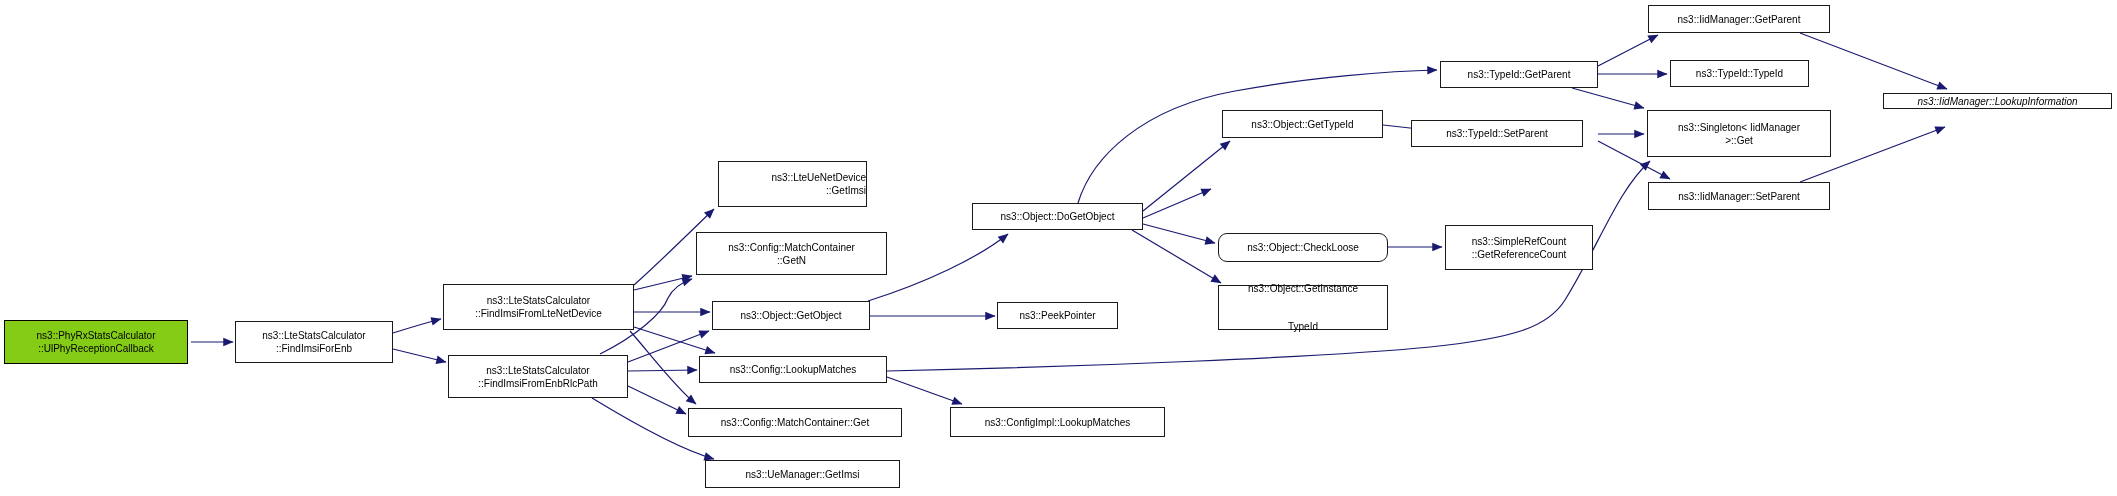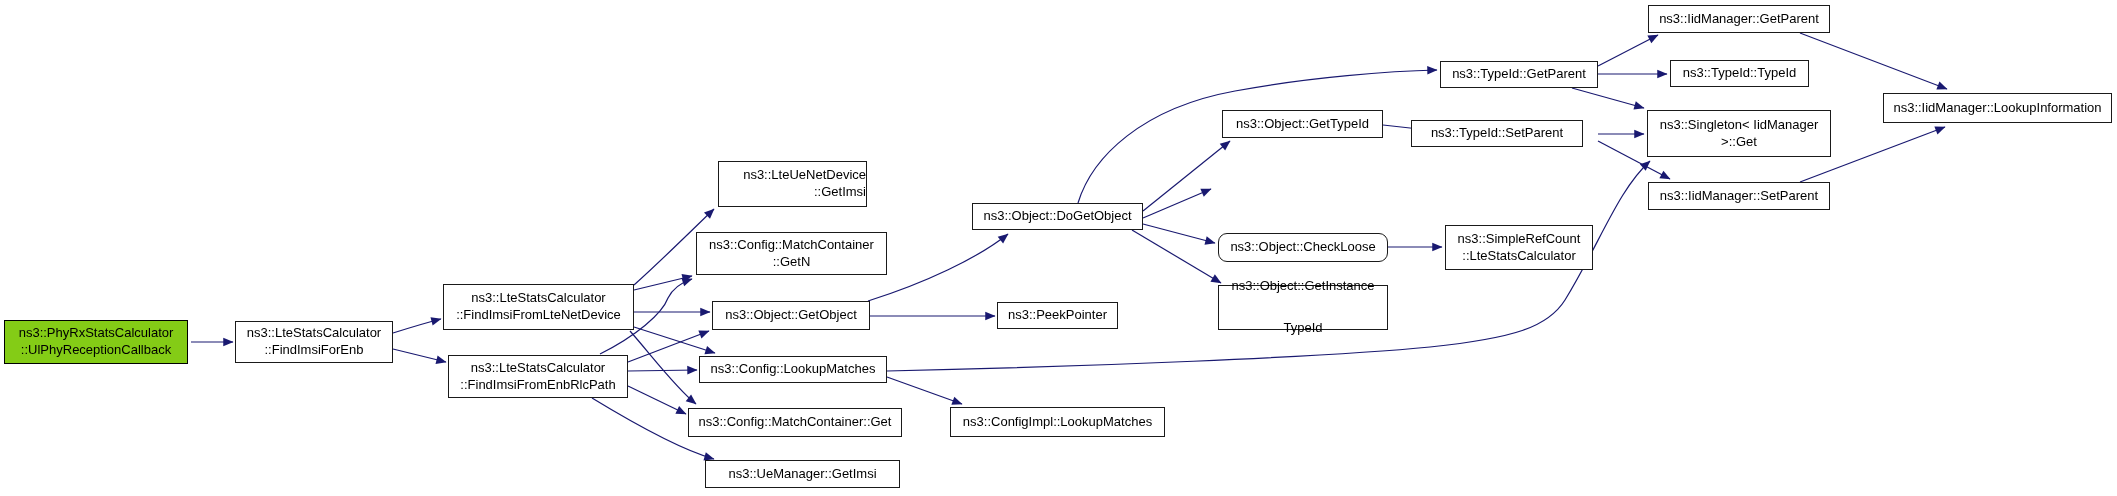--- a/index.html
+++ b/index.html
@@ -2,21 +2,21 @@
 <html><head>
 <meta charset="utf-8">
 <style>
   html,body{margin:0;padding:0;background:#ffffff;}
   .canvas{position:relative;width:2117px;height:496px;background:#ffffff;overflow:hidden;
           font-family:"Liberation Sans",sans-serif;}
   .edge-layer{position:absolute;left:0;top:0;width:2117px;height:496px;}
   .edge{fill:none;stroke:#191970;stroke-width:1.2;}
   .node{position:absolute;box-sizing:border-box;background:#ffffff;border:1.2px solid #1a1a1a;
         display:flex;flex-direction:column;align-items:center;justify-content:center;
-        font-size:13px;line-height:1.3;color:#000;white-space:nowrap;text-align:center;cursor:pointer;}
+        font-size:10px;line-height:1.3;color:#000;white-space:nowrap;text-align:center;cursor:pointer;}
   .node.hl{background:#84cc16;border:1.6px solid #000;cursor:default;}
   .node span{display:block;}
 </style>
 </head>
 <body>
 
 <div class="canvas">
 
   <svg class="edge-layer" width="2117" height="496" viewBox="0 0 2117 496" xmlns="http://www.w3.org/2000/svg">
     <defs>
@@ -107,38 +107,38 @@
   </div>
   <div class="node" style="left:1218px;top:233px;width:170px;height:29px;border-radius:9px;">
     <span>ns3::Object::CheckLoose</span>
   </div>
   <div class="node" style="left:1218px;top:285px;width:170px;height:45px;gap:25px;">
     <span>ns3::Object::GetInstance</span>
     <span>TypeId</span>
   </div>
   <div class="node" style="left:1445px;top:225px;width:148px;height:45px;">
     <span>ns3::SimpleRefCount</span>
-    <span>::LteStatsCalculator</span>
+    <span>::GetReferenceCount</span>
   </div>
   <div class="node" style="left:1440px;top:61px;width:158px;height:27px;">
     <span>ns3::TypeId::GetParent</span>
   </div>
   <div class="node" style="left:1411px;top:120px;width:172px;height:27px;align-items:center;">
     <span>ns3::TypeId::SetParent</span>
   </div>
   <div class="node" style="left:1670px;top:60px;width:139px;height:27px;">
     <span>ns3::TypeId::TypeId</span>
   </div>
   <div class="node" style="left:1648px;top:5px;width:182px;height:28px;">
     <span>ns3::IidManager::GetParent</span>
   </div>
   <div class="node" style="left:1647px;top:110px;width:184px;height:47px;">
     <span>ns3::Singleton&lt; IidManager</span>
     <span>&gt;::Get</span>
   </div>
   <div class="node" style="left:1648px;top:182px;width:182px;height:28px;">
     <span>ns3::IidManager::SetParent</span>
   </div>
-  <div class="node" style="left:1883px;top:93px;width:229px;height:30px;">
+  <div class="node" style="left:1883px;top:93px;width:229px;height:16px;font-style:italic;">
     <span>ns3::IidManager::LookupInformation</span>
   </div>
 
 </div>
 
 </body></html>

